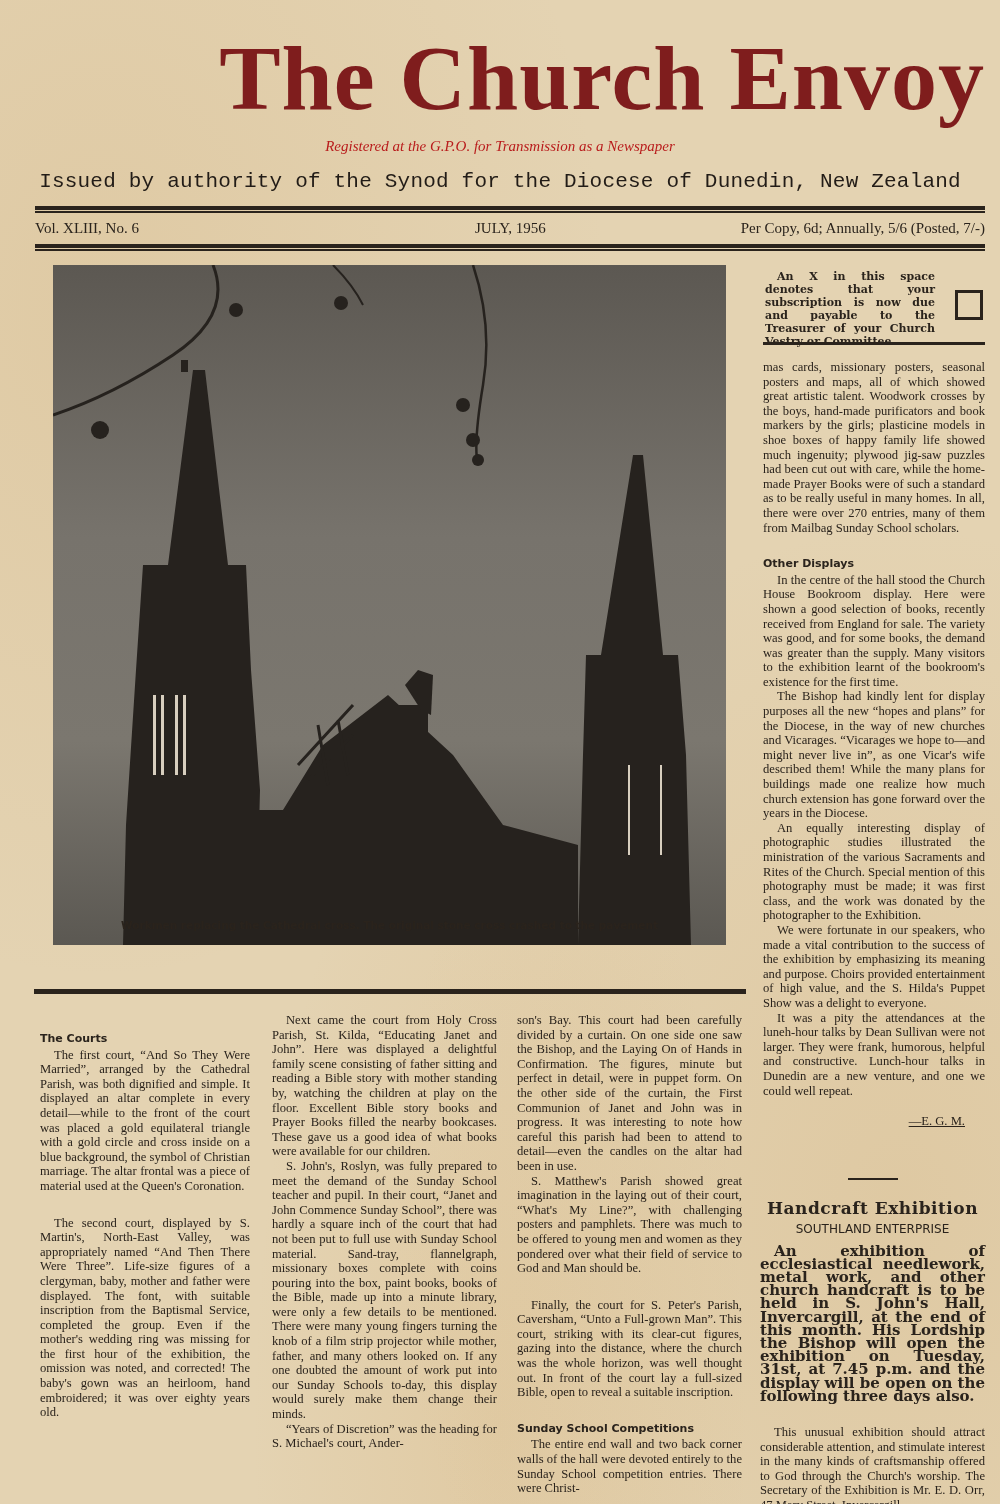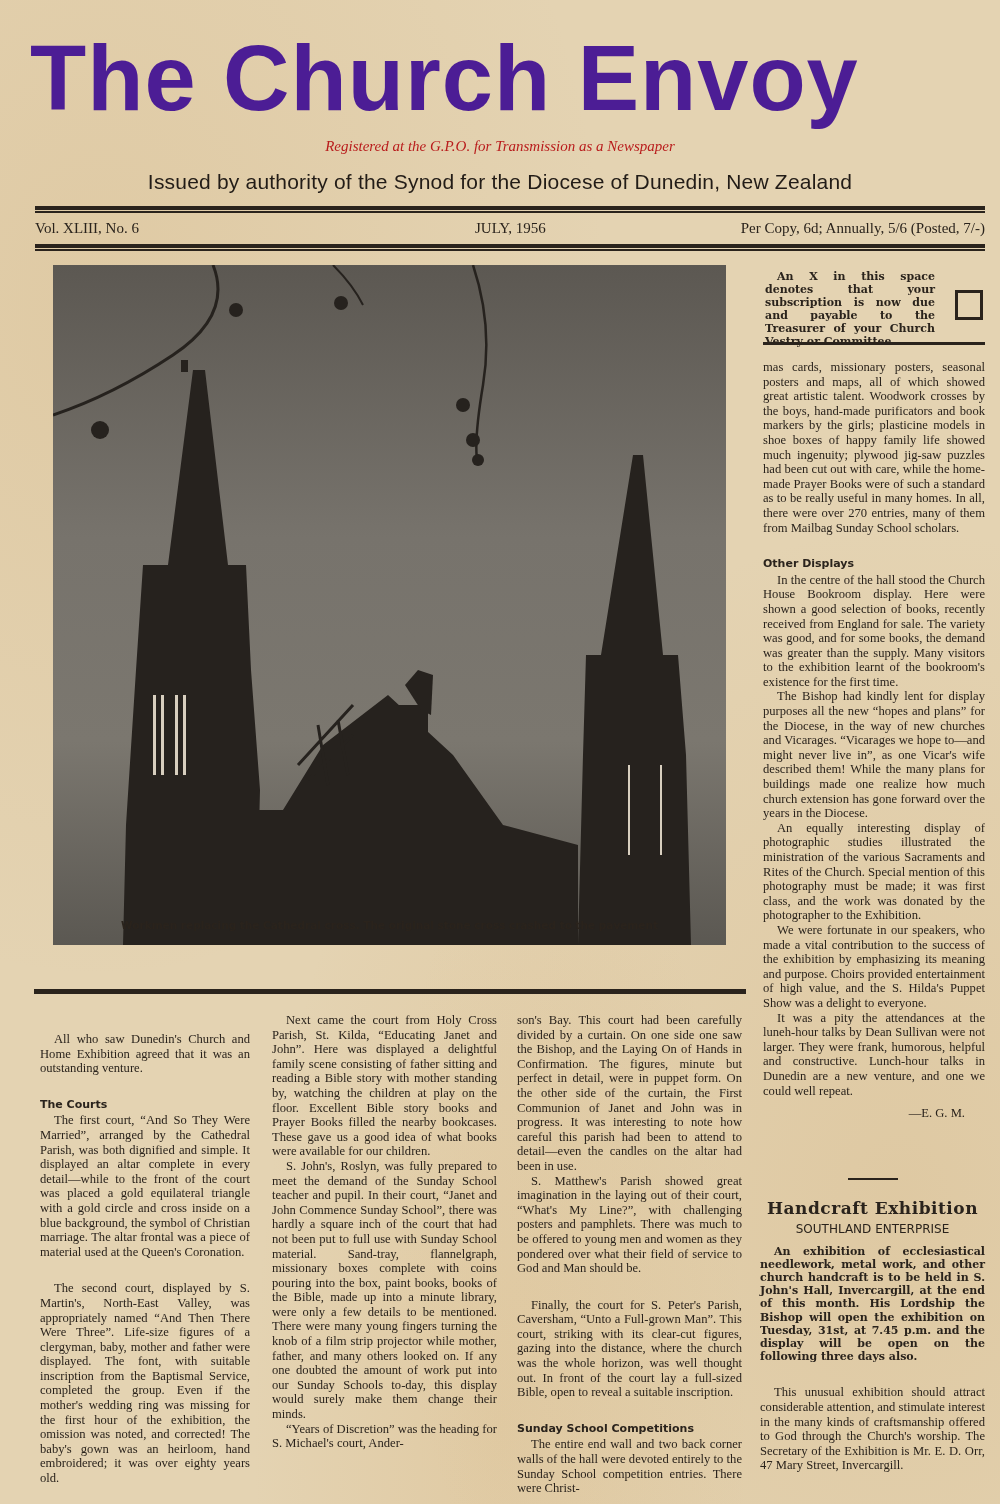--- a/index.html
+++ b/index.html
@@ -8,32 +8,32 @@
     background: #e4d3b2;
     background-image:
       radial-gradient(ellipse at 10% 20%, rgba(200,160,100,0.18), transparent 40%),
       radial-gradient(ellipse at 90% 80%, rgba(200,160,100,0.2), transparent 40%),
       radial-gradient(ellipse at 50% 95%, rgba(210,170,110,0.22), transparent 35%);
     color: #2a231c;
     font-family: "Liberation Serif", "DejaVu Serif", serif;
   }
   .abs { position: absolute; }
   .masthead {
-    left: 30px; top: 28px; width: 955px; text-align: left;
-    font-family: Liberation Sans, sans-serif; font-weight: bold;
-    font-size: 92px; line-height: 100px; letter-spacing: 1px; color: #4c1d95;
+    left: 30px; top: 28px; width: 955px; text-align: right;
+    font-family: Liberation Serif, serif; font-weight: bold;
+    font-size: 92px; line-height: 100px; letter-spacing: 1px; color: #7f1d1d;
     transform: scaleX(1.0);
   }
   .registered {
     left: 0; top: 138px; width: 1000px; text-align: center;
     font-style: italic; font-size: 15px; color: #b91c1c;
   }
   .issued {
     left: 0; top: 170px; width: 1000px; text-align: center;
-    font-family: Liberation Sans, sans-serif; font-size: 21px; color: #221c17;
+    font-family: Liberation Mono, monospace; font-size: 21px; color: #221c17;
     letter-spacing: 0.2px;
   }
   .rule-double { left: 35px; width: 950px; height: 7px;
     border-top: 4px solid #2a231c; border-bottom: 2px solid #2a231c; box-sizing: border-box; }
   .dateline { left: 35px; top: 220px; width: 950px; height: 22px; font-size: 15px; }
   .dateline span { position: absolute; top: 0; }
   .photo {
     left: 53px; top: 265px; width: 673px; height: 680px;
     background: linear-gradient(180deg, #5c5852 0%, #77736c 40%, #7b776f 70%, #5b5852 100%);
     overflow: hidden;
@@ -49,21 +49,21 @@
   .col h4 { margin: 4px 0 1px 0; font-size: 11px; font-family: "DejaVu Sans", sans-serif; font-weight: bold; }
   .blackletter {
     font-family: "DejaVu Serif", serif; font-weight: bold; text-align: center;
     font-size: 17px; line-height: 21px; letter-spacing: 0.5px;
   }
   .notice { left: 765px; top: 270px; width: 170px; font-weight: bold; font-size: 11px; line-height: 13px; text-align: justify; font-family: "DejaVu Serif", serif; }
   .notice p { margin: 0; text-indent: 12px; }
   .xbox { left: 955px; top: 290px; width: 28px; height: 30px; border: 3px solid #2a231c; box-sizing: border-box; }
   .rule-right { left: 763px; top: 342px; width: 222px; height: 3px; background: #2a231c; }
   .short-rule { left: 848px; top: 1178px; width: 50px; height: 2px; background: #2a231c; }
-  .bold-col { font-weight: bold; font-family: "DejaVu Serif", serif; font-size: 11px; line-height: 13.2px; }
+  .bold-col { font-weight: bold; font-family: "DejaVu Serif", serif; font-size: 15px; line-height: 13.2px; }
 </style>
 </head>
 <body>
 
 <div class="abs masthead">The Church Envoy</div>
 <div class="abs registered">Registered at the G.P.O. for Transmission as a Newspaper</div>
 <div class="abs issued">Issued by authority of the Synod for the Diocese of Dunedin, New Zealand</div>
 
 <div class="abs rule-double" style="top:206px;"></div>
 <div class="abs dateline">
@@ -115,21 +115,20 @@
 </div>
 <div class="abs rule-thick"></div>
 
 <div class="abs notice">
   <p>An X in this space denotes that your subscription is now due and payable to the Treasurer of your Church Vestry or Committee.</p>
 </div>
 <div class="abs xbox"></div>
 <div class="abs rule-right"></div>
 
 <div class="abs col" style="left:40px; top:1010px; width:210px;">
-  <p class="gap">All who saw Dunedin's Church and Home Exhibition agreed that it was an outstanding venture.</p>
   <h4 class="gap">The Courts</h4>
   <p>The first court, “And So They Were Married”, arranged by the Cathedral Parish, was both dignified and simple. It displayed an altar complete in every detail—while to the front of the court was placed a gold equilateral triangle with a gold circle and cross inside on a blue background, the symbol of Christian marriage. The altar frontal was a piece of material used at the Queen's Coronation.</p>
   <p class="gap">The second court, displayed by S. Martin's, North-East Valley, was appropriately named “And Then There Were Three”. Life-size figures of a clergyman, baby, mother and father were displayed. The font, with suitable inscription from the Baptismal Service, completed the group. Even if the mother's wedding ring was missing for the first hour of the exhibition, the omission was noted, and corrected! The baby's gown was an heirloom, hand embroidered; it was over eighty years old.</p>
 </div>
 
 <div class="abs col" style="left:272px; top:1013px; width:225px;">
   <p>Next came the court from Holy Cross Parish, St. Kilda, “Educating Janet and John”. Here was displayed a delightful family scene consisting of father sitting and reading a Bible story with mother standing by, watching the children at play on the floor. Excellent Bible story books and Prayer Books filled the nearby bookcases. These gave us a good idea of what books were available for our children.</p>
   <p>S. John's, Roslyn, was fully prepared to meet the demand of the Sunday School teacher and pupil. In their court, “Janet and John Commence Sunday School”, there was hardly a square inch of the court that had not been put to full use with Sunday School material. Sand-tray, flannelgraph, missionary boxes complete with coins pouring into the box, paint books, books of the Bible, made up into a minute library, were only a few details to be mentioned. There were many young fingers turning the knob of a film strip projector while mother, father, and many others looked on. If any one doubted the amount of work put into our Sunday Schools to-day, this display would surely make them change their minds.</p>
   <p>“Years of Discretion” was the heading for S. Michael's court, Ander-</p>
 </div>
@@ -143,21 +142,21 @@
 </div>
 
 <div class="abs col" style="left:763px; top:360px; width:222px;">
   <p style="text-indent:0">mas cards, missionary posters, seasonal posters and maps, all of which showed great artistic talent. Woodwork crosses by the boys, hand-made purificators and book markers by the girls; plasticine models in shoe boxes of happy family life showed much ingenuity; plywood jig-saw puzzles had been cut out with care, while the home-made Prayer Books were of such a standard as to be really useful in many homes. In all, there were over 270 entries, many of them from Mailbag Sunday School scholars.</p>
   <h4 class="gap">Other Displays</h4>
   <p>In the centre of the hall stood the Church House Bookroom display. Here were shown a good selection of books, recently received from England for sale. The variety was good, and for some books, the demand was greater than the supply. Many visitors to the exhibition learnt of the bookroom's existence for the first time.</p>
   <p>The Bishop had kindly lent for display purposes all the new “hopes and plans” for the Diocese, in the way of new churches and Vicarages. “Vicarages we hope to—and might never live in”, as one Vicar's wife described them! While the many plans for buildings made one realize how much church extension has gone forward over the years in the Diocese.</p>
   <p>An equally interesting display of photographic studies illustrated the ministration of the various Sacraments and Rites of the Church. Special mention of this photography must be made; it was first class, and the work was donated by the photographer to the Exhibition.</p>
   <p>We were fortunate in our speakers, who made a vital contribution to the success of the exhibition by emphasizing its meaning and purpose. Choirs provided entertainment of high value, and the S. Hilda's Puppet Show was a delight to everyone.</p>
   <p>It was a pity the attendances at the luneh-hour talks by Dean Sullivan were not larger. They were frank, humorous, helpful and constructive. Lunch-hour talks in Dunedin are a new venture, and one we could well repeat.</p>
-  <div style="text-align:right; margin-right:20px; margin-top:8px;">—E. G. M.</div>
+  <div style="text-align:right; margin-right:20px; margin-top:16px;text-decoration:underline;">—E. G. M.</div>
 </div>
 
 <div class="abs short-rule"></div>
 
 <div class="abs col" style="left:760px; top:1198px; width:225px;">
   <div class="blackletter">Handcraft Exhibition</div>
   <div style="text-align:center; font-family:'DejaVu Sans', sans-serif; font-size:12px; margin:3px 0 8px 0;">SOUTHLAND ENTERPRISE</div>
   <p class="bold-col">An exhibition of ecclesiastical needlework, metal work, and other church handcraft is to be held in S. John's Hall, Invercargill, at the end of this month. His Lordship the Bishop will open the exhibition on Tuesday, 31st, at 7.45 p.m. and the display will be open on the following three days also.</p>
   <p class="gap">This unusual exhibition should attract considerable attention, and stimulate interest in the many kinds of craftsmanship offered to God through the Church's worship. The Secretary of the Exhibition is Mr. E. D. Orr, 47 Mary Street, Invercargill.</p>
 </div>

